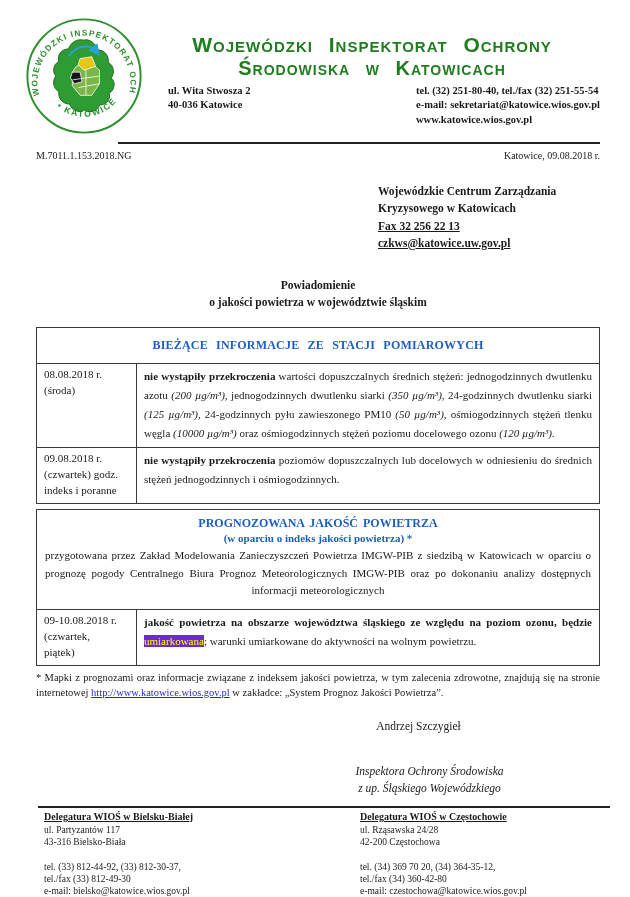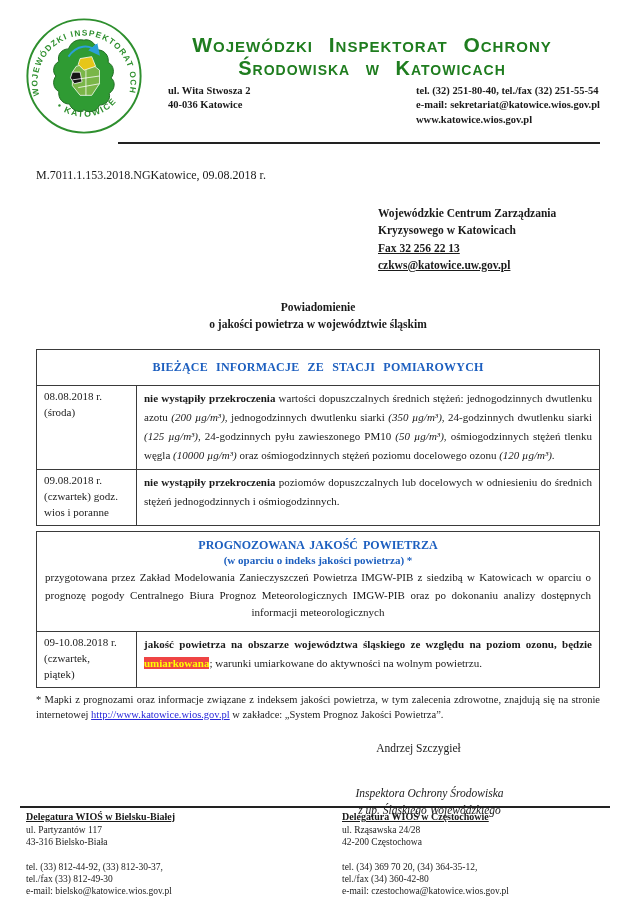--- a/index.html
+++ b/index.html
@@ -21,21 +21,21 @@
     font-family:"Liberation Sans","DejaVu Sans",sans-serif;
     font-variant:small-caps; letter-spacing:1px; word-spacing:9px;
   }
   .org-line1 { font-size:21px; line-height:1.2; }
   .org-line2 { font-size:20px; line-height:1.15; }
   .header-cols { display:flex; justify-content:space-between; margin-top:4px;
     font-weight:bold; font-size:10.5px; line-height:1.35; }
   .header-address { margin-left:24px; }
   .header-rule { border-top:2px solid #222; margin-left:82px; margin-top:4px; }
 
-  .ref-row { display:flex; margin-top:24px; font-size:12px; }
+  .ref-row { display:flex; justify-content:space-between; margin-top:6px; font-size:10px; }
 
   .recipient { margin-left:342px; margin-top:22px; font-weight:bold; font-size:11.5px; line-height:1.5; }
   .underline { text-decoration:underline; }
 
   .doc-title { text-align:center; font-weight:bold; margin-top:25px; font-size:11.5px; line-height:1.45; }
 
   
   table.doc-table { width:100%; border-collapse:collapse; border:1px solid #3a3a3a; }
   .t1 { margin-top:17px; }
   .t2 { margin-top:5px;padding-left:20px; }
@@ -44,35 +44,35 @@
     color:#1d5fbf; font-weight:bold; text-align:center;
     font-size:12px; padding:10px 6px !important; word-spacing:5px; letter-spacing:.2px;
   }
   .cell-date { width:100px; font-size:11px; line-height:1.45; }
   .cell-text { font-size:11px; line-height:1.72; }
   .justify { text-align:justify; }
   .fc-head { padding:6px 8px 9px 8px !important; }
   .fc-title { color:#1d5fbf; font-weight:bold; text-align:center; font-size:12px; word-spacing:2px; }
   .fc-sub { color:#1d5fbf; font-weight:bold; text-align:center; font-size:11px; margin-top:1px; }
   .fc-desc { margin-top:3px; font-size:11px; line-height:1.62; text-align:justify; text-align-last:center; }
-  .hl { background:#ef4444; color:#ffff00; font-weight:bold; }
+  .hl { background:#6d28d9; color:#ffff00; font-weight:normal; }
 
   .footnote { margin-top:5px; font-size:10.5px; line-height:1.4; }
   .doc-link { color:#2626d9; text-decoration:underline; cursor:pointer; }
 
   .sig-name { margin-top:20px; margin-left:300px; width:165px; text-align:center;
     font-size:11.5px; }
   .sig-behalf { margin-top:31px; margin-left:296px; width:195px; text-align:center;
     font-style:italic; font-size:11.5px; line-height:1.4; }
 
   .cc { margin-top:13px; font-size:10.5px; line-height:1.4; }
 
   
   .footer {
-    position:absolute; left:20px; right:20px; top:806px;
+    position:absolute; left:38px; right:20px; top:806px;
     border-top:2px solid #222; padding-top:2px;
     display:flex; font-size:9.5px; line-height:1.3;
   }
   .footer-col.fleft  { width:322px; padding-left:6px; }
   .footer-col.fright { flex:1; }
   .footer-name { font-weight:bold; text-decoration:underline; font-size:10px; margin-bottom:1px; }
   .footer-gap { height:12px; }
 </style>
 </head>
 <body>
@@ -153,21 +153,21 @@
         <td class="cell-date">
           <div>08.08.2018 r.</div>
           <div>(środa)</div>
         </td>
         <td class="cell-text justify"><b>nie wystąpiły przekroczenia</b><span> wartości dopuszczalnych średnich stężeń: jednogodzinnych dwutlenku azotu </span><i>(200 µg/m³)</i><span>, jednogodzinnych dwutlenku siarki </span><i>(350 µg/m³)</i><span>, 24-godzinnych dwutlenku siarki </span><i>(125 µg/m³)</i><span>, 24-godzinnych pyłu zawieszonego PM10 </span><i>(50 µg/m³)</i><span>, ośmiogodzinnych stężeń tlenku węgla </span><i>(10000 µg/m³)</i><span> oraz ośmiogodzinnych stężeń poziomu docelowego ozonu </span><i>(120 µg/m³)</i><span>.</span></td>
       </tr>
       <tr>
         <td class="cell-date">
           <div>09.08.2018 r.</div>
           <div>(czwartek) godz.</div>
-          <div>wios i poranne</div>
+          <div>indeks i poranne</div>
         </td>
         <td class="cell-text justify"><b>nie wystąpiły przekroczenia</b><span> poziomów dopuszczalnych lub docelowych w odniesieniu do średnich stężeń jednogodzinnych i ośmiogodzinnych.</span></td>
       </tr>
     </tbody>
       </table>
 
     <table class="doc-table t2">
       <tbody>
           <tr>
         <td colspan="2" class="fc-head">

